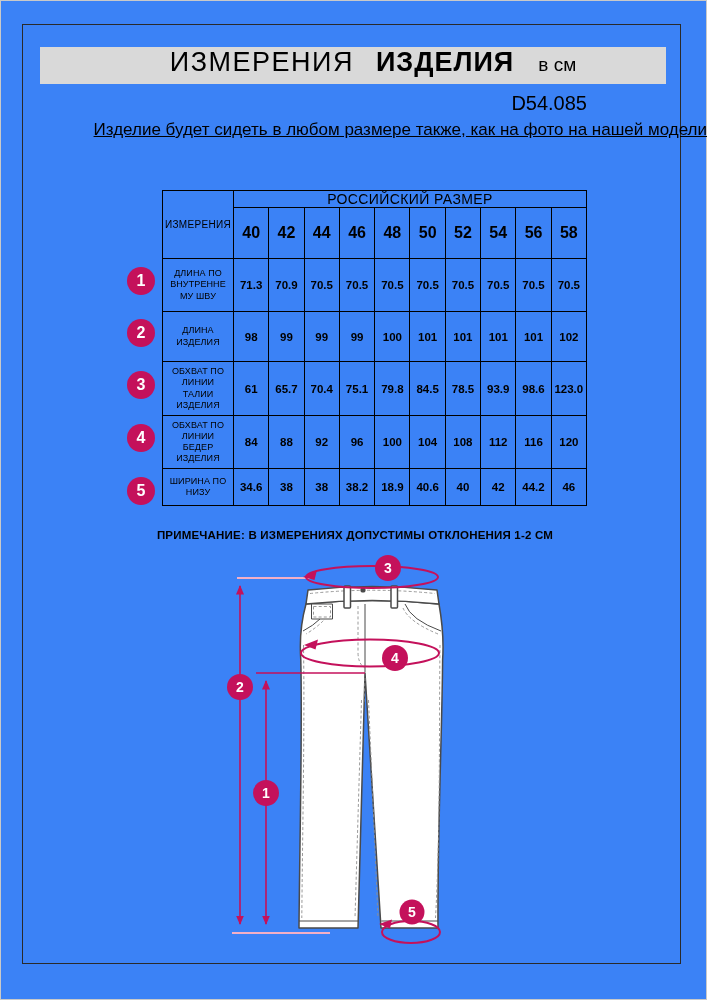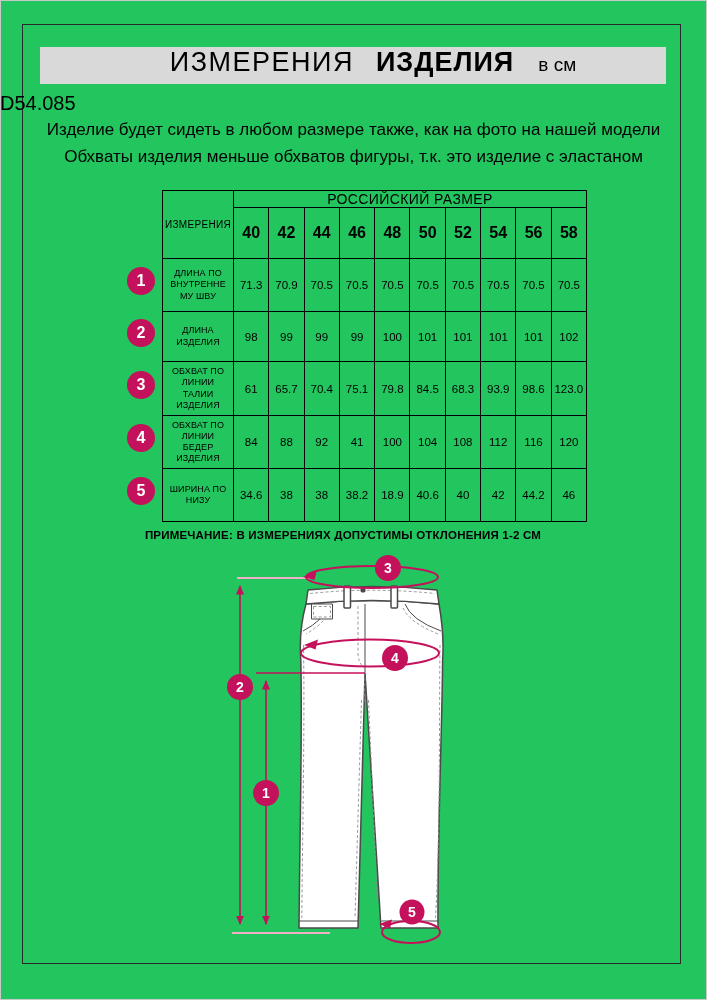--- a/index.html
+++ b/index.html
@@ -1,47 +1,47 @@
 <!DOCTYPE html>
 <html><head>
 <meta charset="utf-8">
 <style>
   html,body{margin:0;padding:0;background:#fff;}
   #screen{
-    position:relative;width:707px;height:1000px;background:#22c55e;overflow:hidden;
+    position:relative;width:707px;height:1000px;background:#3b82f6;overflow:hidden;
     font-family:"Liberation Sans",sans-serif;color:#000;
     outline:1px solid #c9c9c9;outline-offset:-1px;
   }
   .frame{position:absolute;left:22px;top:24px;width:657px;height:938px;border:1.2px solid #2a2a2a;}
   .title-band{
     position:absolute;left:40px;top:47px;width:626px;height:37px;background:#d9d9d9;
     display:flex;align-items:baseline;justify-content:center;padding-left:40px;box-sizing:border-box;
   }
   .title-main{font-size:27px;letter-spacing:1.5px;font-weight:400;}
   .title-bold{font-size:27px;letter-spacing:1px;font-weight:700;margin-left:22px;}
   .title-unit{font-size:19px;margin-left:24px;}
-  .code{position:absolute;left:0;top:92px;width:587px;text-align:left;font-size:20px;}
-  .sub{position:absolute;left:0;width:707px;text-align:center;font-size:17px;}
+  .code{position:absolute;left:0;top:92px;width:587px;text-align:right;font-size:20px;}
+  .sub{position:absolute;left:0;width:707px;text-align:right;font-size:17px;text-decoration:underline;}
   .sub1{top:120px;}
   .sub2{top:147px;}
   table.size-table{
     position:absolute;left:162px;top:190px;width:424px;
     border-collapse:collapse;table-layout:fixed;
   }
   .size-table th,.size-table td{border:1px solid #000;text-align:center;vertical-align:middle;padding:0;}
   .measure-h{font-size:10px;font-weight:400;letter-spacing:.3px;}
   .group-h{font-size:14px;font-weight:400;letter-spacing:.4px;}
   .size-h{font-size:16px;font-weight:700;}
   .row-label{font-size:9px;font-weight:400;white-space:pre-line;line-height:1.25;letter-spacing:.1px;}
-  .value{font-size:11.5px;}
+  .value{font-size:11.5px;font-weight:bold;}
   .tbadge{
     position:absolute;left:127px;width:28px;height:28px;border-radius:50%;
     background:#c4115b;color:#fff;font-size:16px;font-weight:700;line-height:28px;text-align:center;
   }
-  .note{position:absolute;left:18px;top:529px;width:650px;text-align:center;font-size:11.5px;font-weight:700;letter-spacing:.2px;}
+  .note{position:absolute;left:30px;top:529px;width:650px;text-align:center;font-size:11.5px;font-weight:700;letter-spacing:.2px;}
   svg.diagram{position:absolute;left:218px;top:548px;}
   .j-fill{stroke:#4a4a4a;stroke-width:1.5;fill:#fff;stroke-linejoin:round;}
   .j-dash{stroke:#8f8f8f;stroke-width:.9;fill:none;stroke-dasharray:3 2.2;}
   .j-thin{stroke:#4a4a4a;stroke-width:1;fill:none;}
   .an{stroke:#c4115b;stroke-width:2;fill:none;}
   .an-thin{stroke:#c4115b;stroke-width:1.4;fill:none;}
   .an-arrowline{stroke:#c4115b;stroke-width:1.6;fill:none;}
   .an-fill{fill:#c4115b;stroke:none;}
   .pink{stroke:#f2afc6;stroke-width:2;fill:none;}
   .bdg-txt{fill:#fff;font-size:14px;font-weight:700;text-anchor:middle;font-family:"Liberation Sans",sans-serif;}
@@ -53,21 +53,20 @@
   <div class="frame"></div>
 
   <div class="title-band">
     <span class="title-main">ИЗМЕРЕНИЯ</span>
     <span class="title-bold">ИЗДЕЛИЯ</span>
     <span class="title-unit">в см</span>
   </div>
 
   <div class="code">D54.085</div>
   <div class="sub sub1">Изделие будет сидеть в любом размере также, как на фото на нашей модели</div>
-  <div class="sub sub2">Обхваты изделия меньше обхватов фигуры, т.к. это изделие с эластаном</div>
 
   <table class="size-table">
     <colgroup>
         <col style="width: 71px;">
         <col style="width: 35.3px;">
         <col style="width: 35.3px;">
         <col style="width: 35.3px;">
         <col style="width: 35.3px;">
         <col style="width: 35.3px;">
         <col style="width: 35.3px;">
@@ -128,42 +127,42 @@
           <td class="row-label">ОБХВАТ ПО
 ЛИНИИ
 ТАЛИИ
 ИЗДЕЛИЯ</td>
           <td class="value">61</td>
           <td class="value">65.7</td>
           <td class="value">70.4</td>
           <td class="value">75.1</td>
           <td class="value">79.8</td>
           <td class="value">84.5</td>
-          <td class="value">68.3</td>
+          <td class="value">78.5</td>
           <td class="value">93.9</td>
           <td class="value">98.6</td>
           <td class="value">123.0</td>
         </tr>
         <tr style="height: 53px;">
           <td class="row-label">ОБХВАТ ПО
 ЛИНИИ
 БЕДЕР
 ИЗДЕЛИЯ</td>
           <td class="value">84</td>
           <td class="value">88</td>
           <td class="value">92</td>
-          <td class="value">41</td>
+          <td class="value">96</td>
           <td class="value">100</td>
           <td class="value">104</td>
           <td class="value">108</td>
           <td class="value">112</td>
           <td class="value">116</td>
           <td class="value">120</td>
         </tr>
-        <tr style="height: 53px;">
+        <tr style="height: 37px;">
           <td class="row-label">ШИРИНА ПО
 НИЗУ</td>
           <td class="value">34.6</td>
           <td class="value">38</td>
           <td class="value">38</td>
           <td class="value">38.2</td>
           <td class="value">18.9</td>
           <td class="value">40.6</td>
           <td class="value">40</td>
           <td class="value">42</td>

